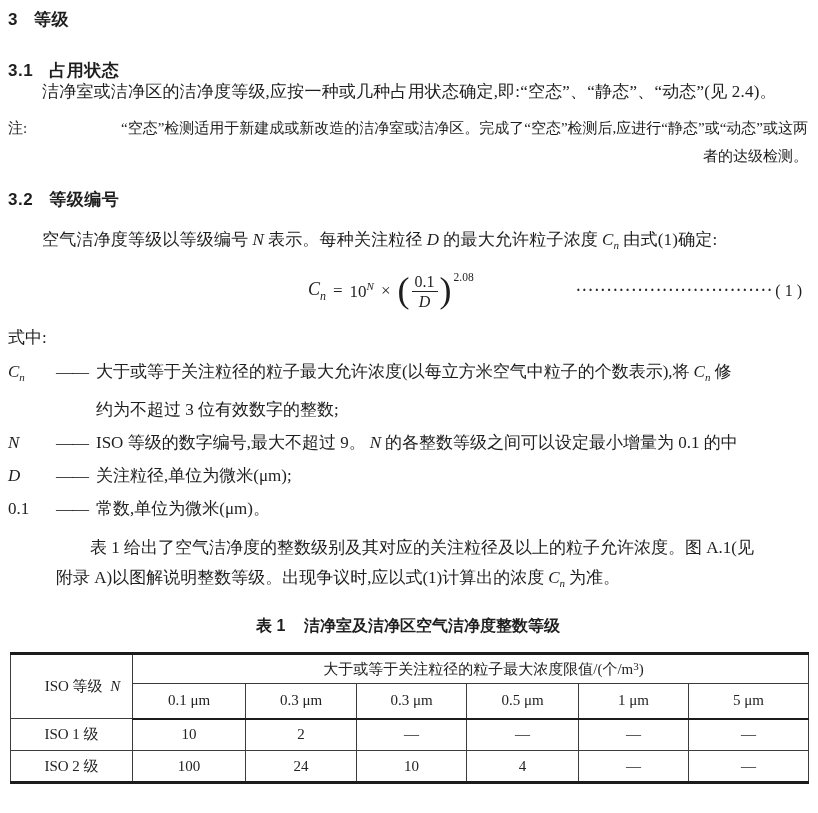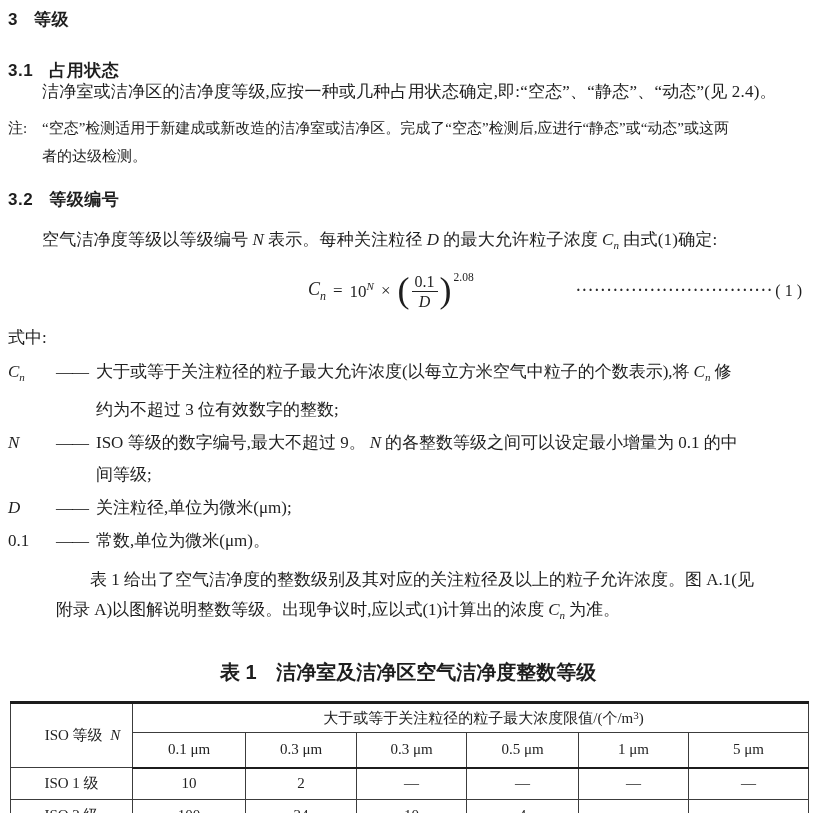--- a/index.html
+++ b/index.html
@@ -18,21 +18,21 @@
   .h-s3  { margin-top:2px; }
   .h-s31 { margin-top:28px; }
   .h-s32 { margin-top:18px; }
 
   
   .para { font-size:17px; line-height:19px; letter-spacing:.2px; }
   .p31  { padding-left:34px; }
 
   .note { margin-top:13px; display:flex; font-size:15px; line-height:28px; }
   .note-label { flex:none; width:34px; }
-  .note-body  { flex:1; }
+  .note-body  { flex:1;text-align:right; }
 
   .p32 { margin-top:19px; padding-left:34px; }
 
   .vi  { font-style:italic; font-family:"Liberation Serif","DejaVu Serif",serif; margin:0 4px; }
   .vi sub { font-style:italic; font-size:11px; }
 
   
   .formula { margin-top:10px; display:flex; align-items:center; height:52px; padding:0 6px 0 0; font-size:17px; }
   .f-expr { margin-left:300px; display:flex; align-items:center; }
   .f-cn { font-style:italic; font-size:18px; }
@@ -60,21 +60,21 @@
   .def-term.roman { font-style:normal; }
   .def-term sub { font-size:11px; font-style:italic; }
   .def-dash { flex:none; width:40px; letter-spacing:-1px; }
   .def-body { flex:1; }
 
   
   .p33 { margin-top:8px; font-size:17px; line-height:30px;margin-left:48px; }
   .p33 .l1 { padding-left:34px; }
 
   
-  .tbl-title { margin-top:29px; text-align:center; font-family:"Liberation Sans","DejaVu Sans",sans-serif; font-weight:700; font-size:20px; }
+  .tbl-title { margin-top:18px; text-align:center; font-family:"Liberation Sans","DejaVu Sans",sans-serif; font-weight:700; font-size:16px; }
   .tbl-title .t-label { margin-right:14px; }
 
   
   table.cls { width:798px; margin:15px 0 0 2px; border-collapse:collapse; table-layout:fixed;
     border-top:3px solid #1c1c1c; border-bottom:3px solid #1c1c1c;
     font-size:15px; color:#222; }
   table.cls th, table.cls td { border:1px solid #3c3c3c; text-align:center; font-weight:400; vertical-align:middle; }
   tr.grp th { height:30px;padding-left:26px; }
   tr.sub th { height:35px; border-bottom:2.5px solid #1c1c1c; }
   tr.datarow td { height:32px; }
@@ -142,21 +142,20 @@
       <div><span>大于或等于关注粒径的粒子最大允许浓度(以每立方米空气中粒子的个数表示),将</span><span class="vi"><span>C</span><sub>n</sub></span><span>修</span></div>
       <div>约为不超过 3 位有效数字的整数;</div>
     </div>
   </div>
 
   <div class="def def-2">
     <span class="def-term">N</span>
     <span class="def-dash">——</span>
     <div class="def-body">
       <div><span>ISO 等级的数字编号,最大不超过 9。</span><span class="vi">N</span><span>的各整数等级之间可以设定最小增量为 0.1 的中</span></div>
-      <div>间等级;</div>
     </div>
   </div>
 
   <div class="def def-3">
     <span class="def-term">D</span>
     <span class="def-dash">——</span>
     <div class="def-body">关注粒径,单位为微米(μm);</div>
   </div>
 
   <div class="def def-4">

